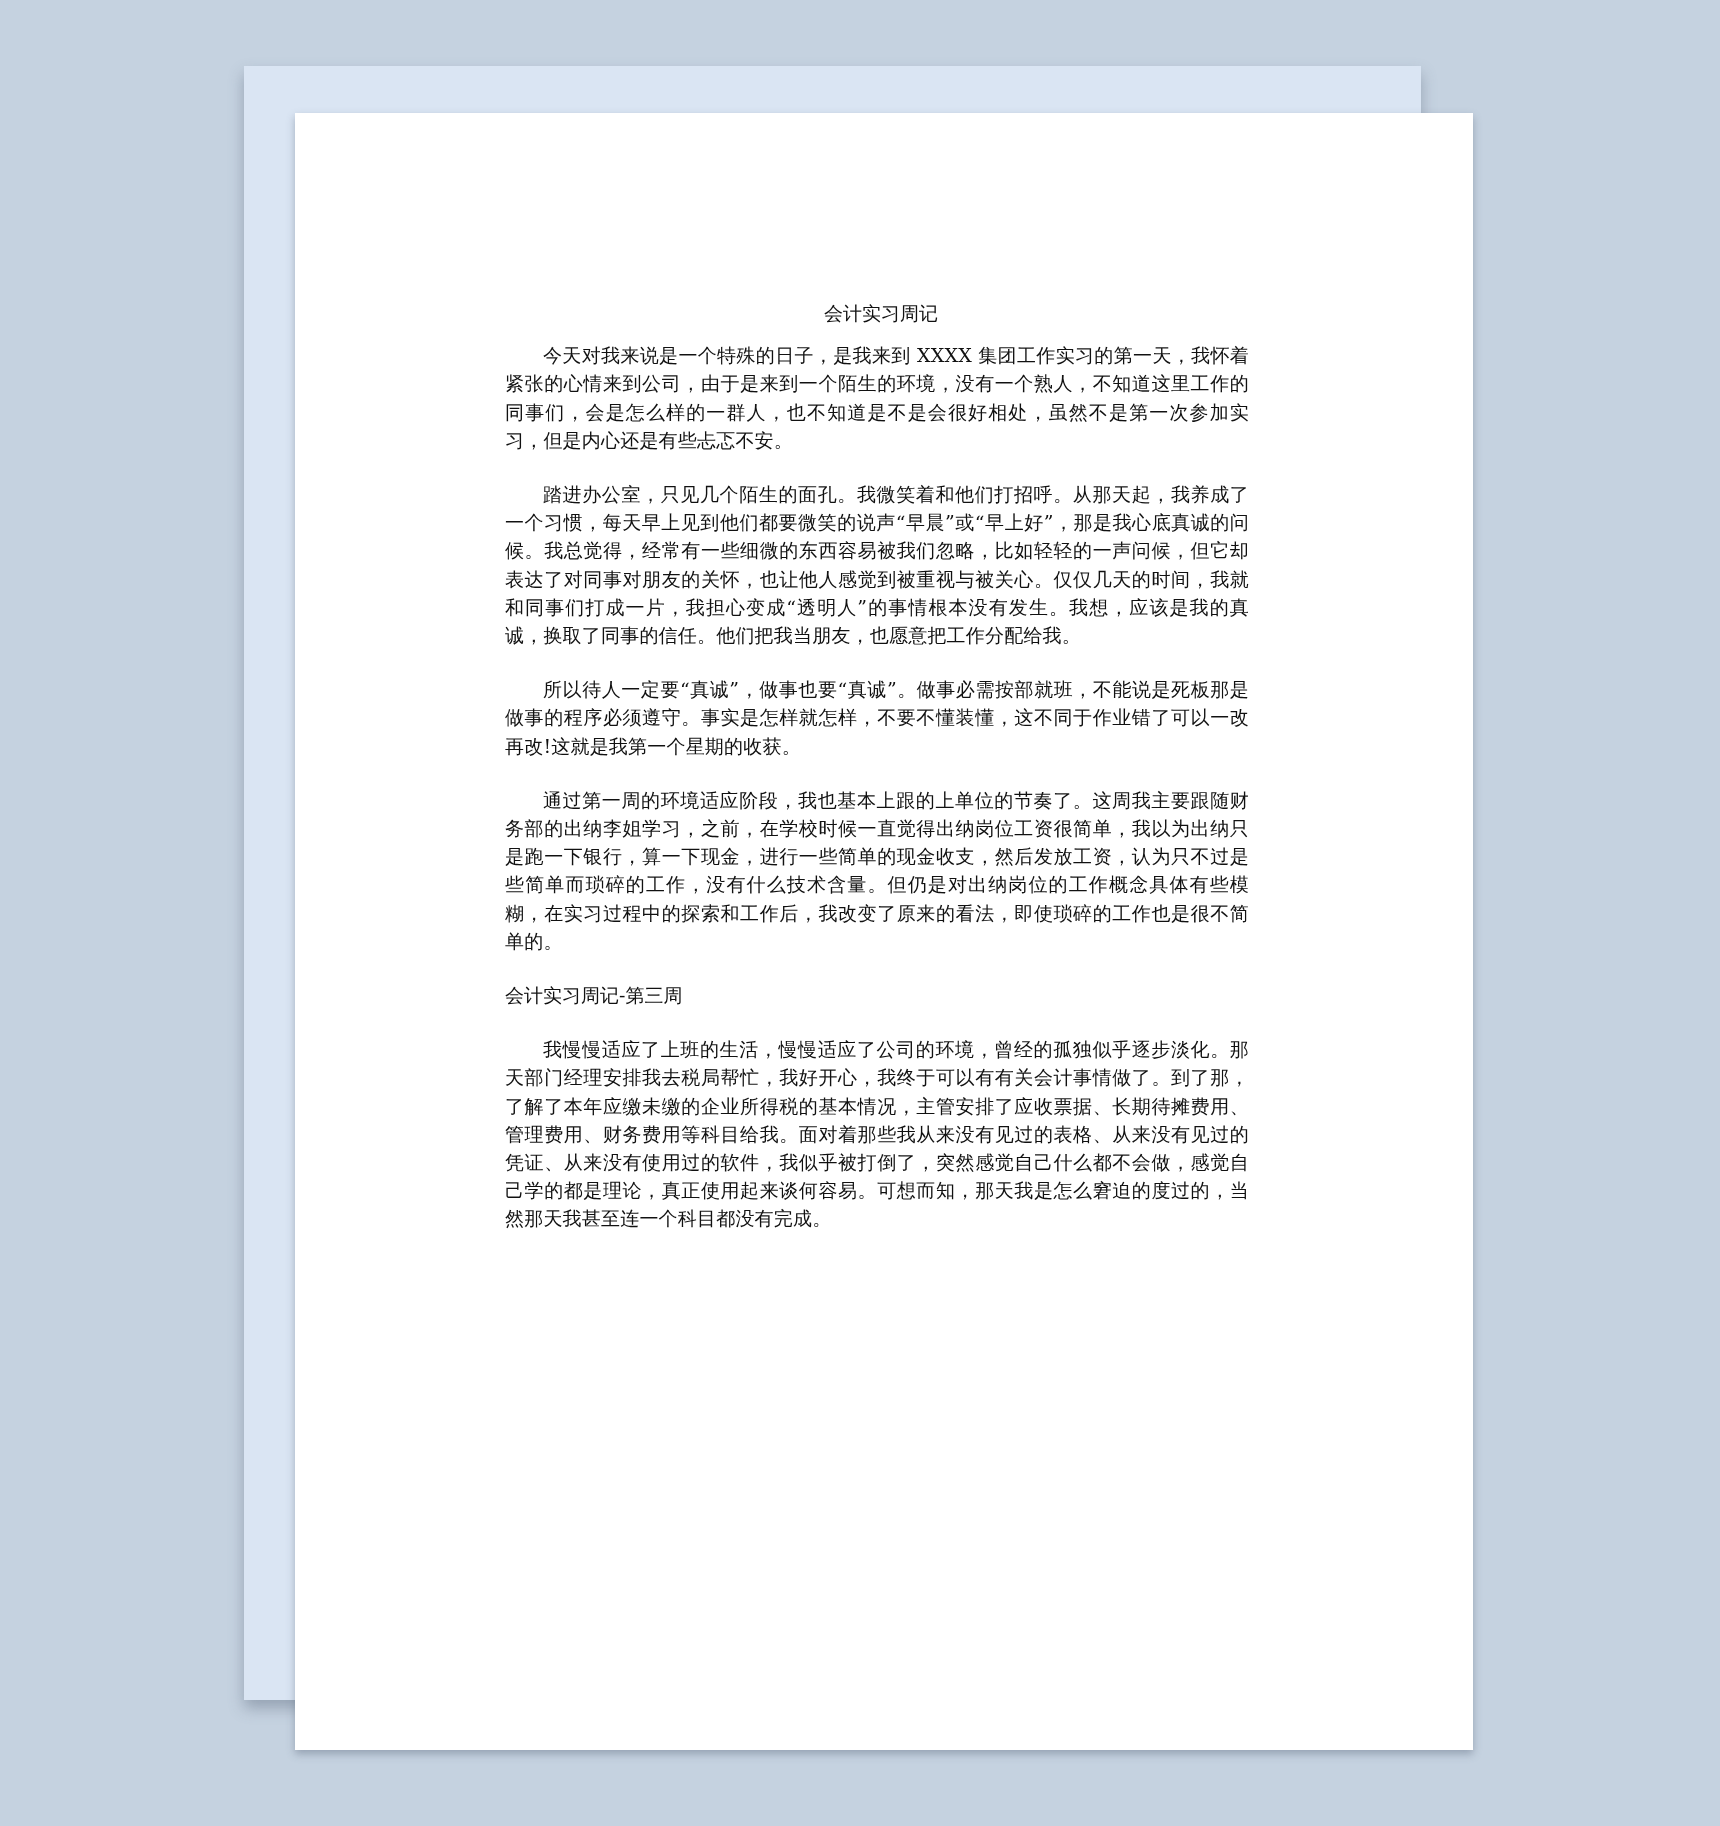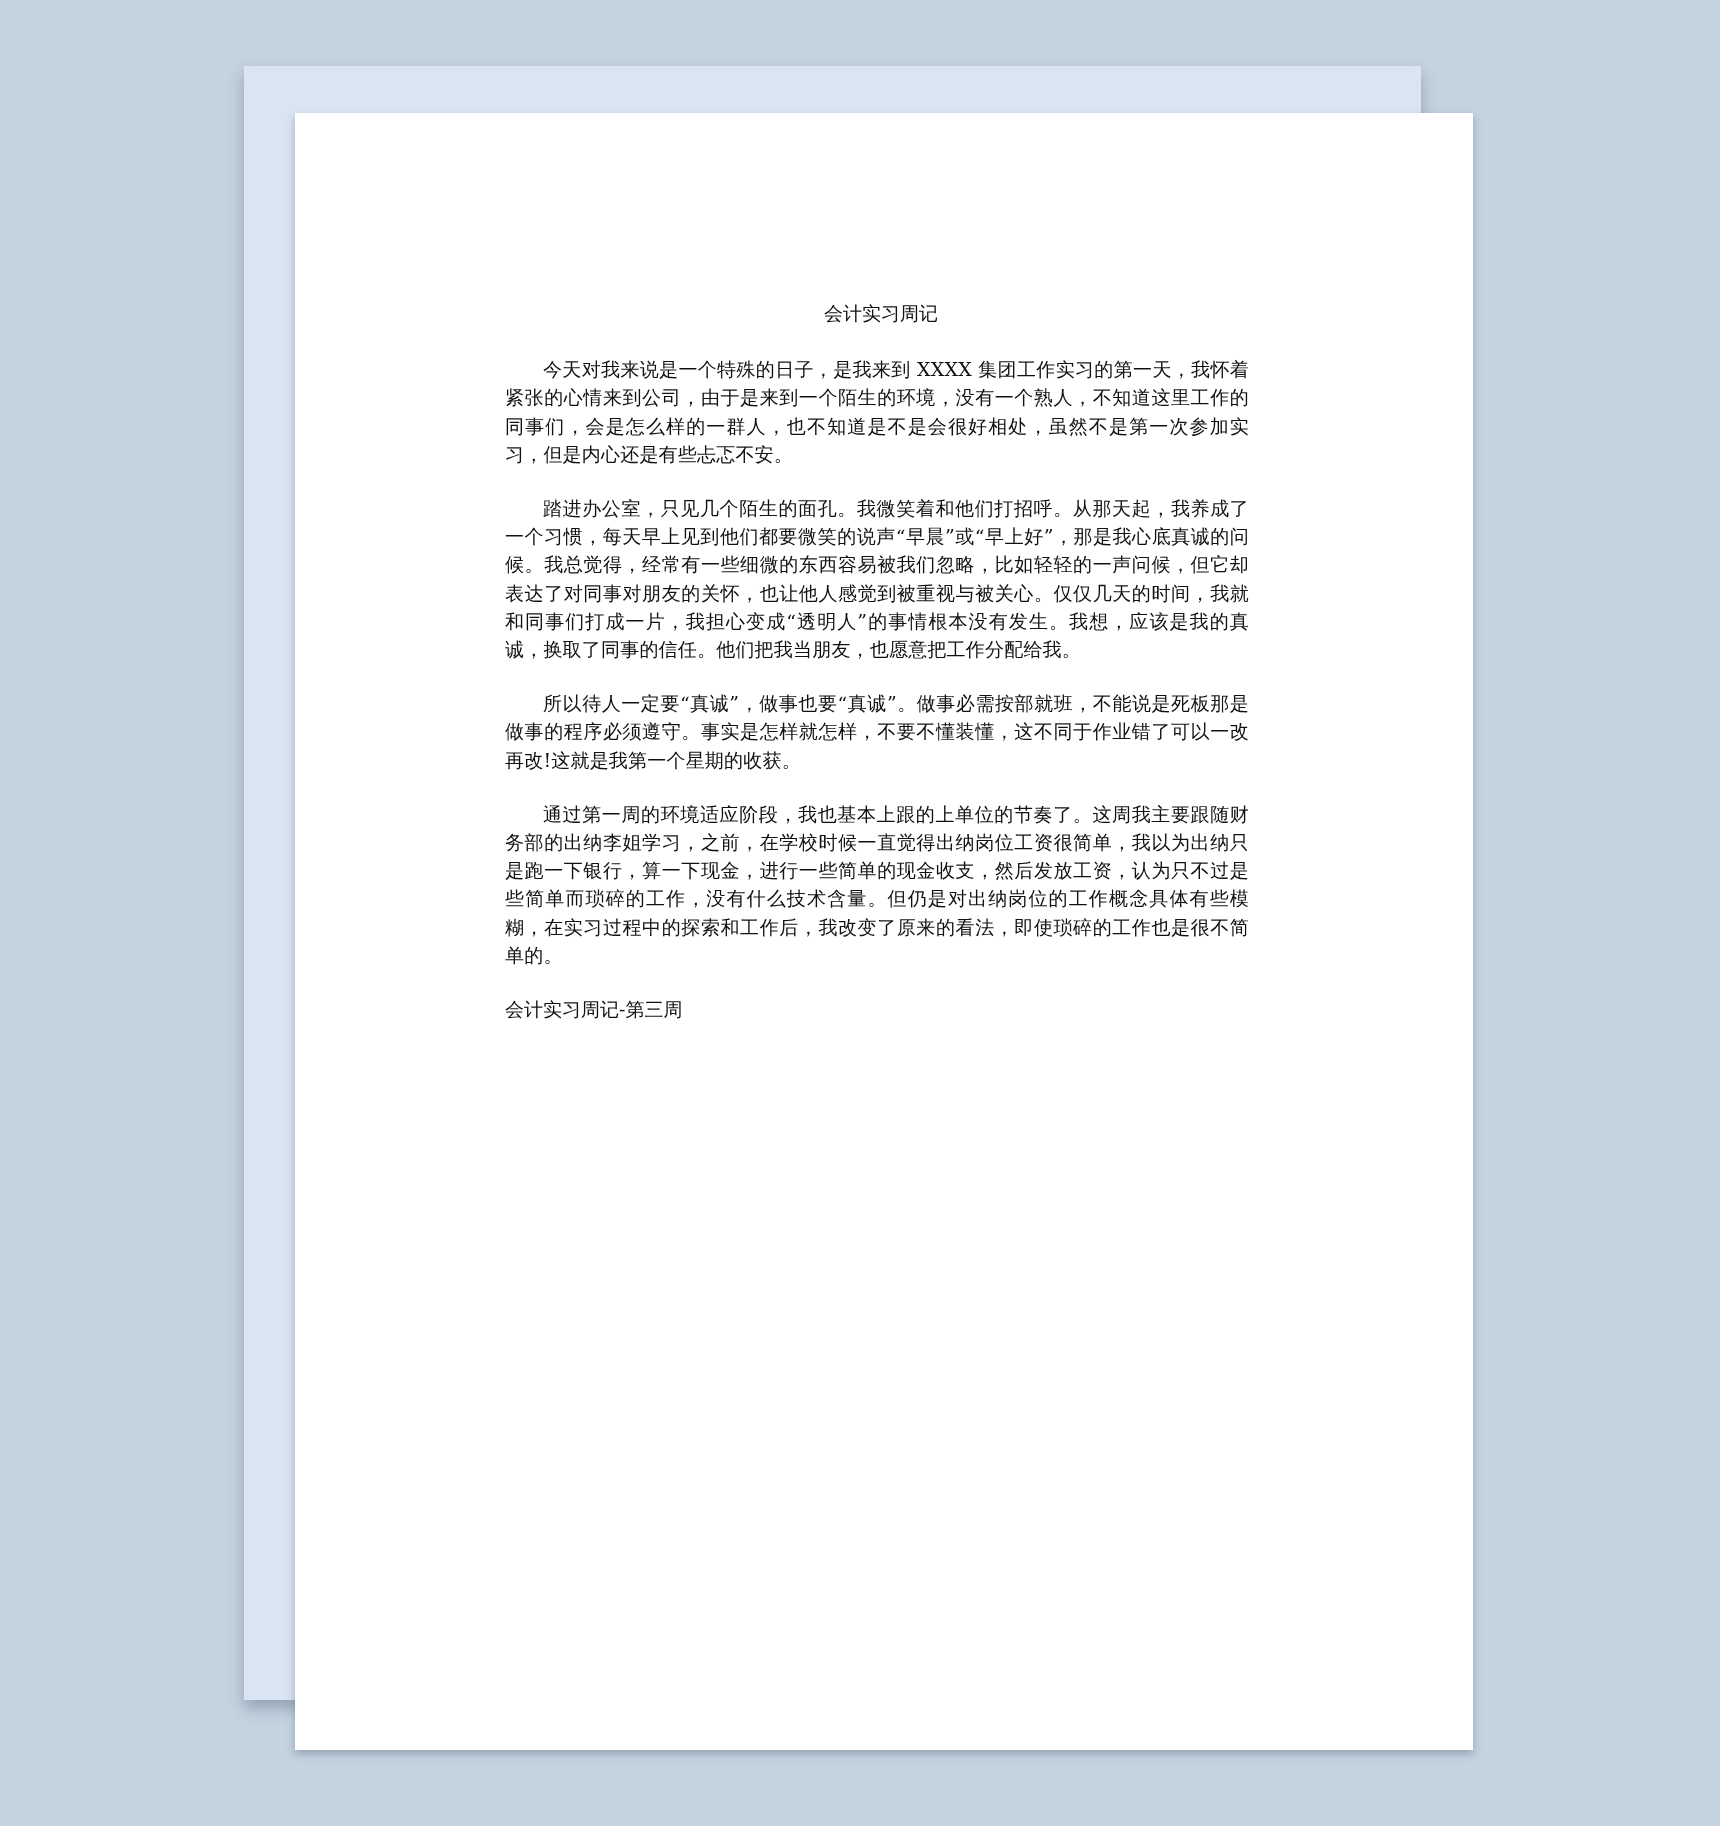--- a/index.html
+++ b/index.html
@@ -23,21 +23,21 @@
     }
     .content {
       position: absolute; left: 210px; top: 186px;
       width: 752px;
       color: #111;
       font-size: 19px;
       line-height: 28.2px;
     }
     .doc-title {
       text-align: center;
-      margin: 0 0 28px 0;
+      margin: 0 0 14px 0;
       font-weight: normal;
       font-size: 19px;
     }
     .section-heading {
       margin: 0 0 26px 0;
       font-weight: normal;
       font-size: 19px;
     }
     .para {
       margin: 0 8px 26px 0;
@@ -60,15 +60,16 @@
       <p class="para">踏进办公室，只见几个陌生的面孔。我微笑着和他们打招呼。从那天起，我养成了一个习惯，每天早上见到他们都要微笑的说声“早晨”或“早上好”，那是我心底真诚的问候。我总觉得，经常有一些细微的东西容易被我们忽略，比如轻轻的一声问候，但它却表达了对同事对朋友的关怀，也让他人感觉到被重视与被关心。仅仅几天的时间，我就和同事们打成一片，我担心变成“透明人”的事情根本没有发生。我想，应该是我的真诚，换取了同事的信任。他们把我当朋友，也愿意把工作分配给我。</p>
       <p class="para">所以待人一定要“真诚”，做事也要“真诚”。做事必需按部就班，不能说是死板那是做事的程序必须遵守。事实是怎样就怎样，不要不懂装懂，这不同于作业错了可以一改再改!这就是我第一个星期的收获。</p>
     </section>
 
     <section>
       <p class="para">通过第一周的环境适应阶段，我也基本上跟的上单位的节奏了。这周我主要跟随财务部的出纳李姐学习，之前，在学校时候一直觉得出纳岗位工资很简单，我以为出纳只是跑一下银行，算一下现金，进行一些简单的现金收支，然后发放工资，认为只不过是些简单而琐碎的工作，没有什么技术含量。但仍是对出纳岗位的工作概念具体有些模糊，在实习过程中的探索和工作后，我改变了原来的看法，即使琐碎的工作也是很不简单的。</p>
     </section>
 
     <section>
       <h2 class="section-heading">会计实习周记-第三周</h2>
+      <p class="para">我慢慢适应了上班的生活，慢慢适应了公司的环境，曾经的孤独似乎逐步淡化。那天部门经理安排我去税局帮忙，我好开心，我终于可以有有关会计事情做了。到了那，了解了本年应缴未缴的企业所得税的基本情况，主管安排了应收票据、长期待摊费用、管理费用、财务费用等科目给我。面对着那些我从来没有见过的表格、从来没有见过的凭证、从来没有使用过的软件，我似乎被打倒了，突然感觉自己什么都不会做，感觉自己学的都是理论，真正使用起来谈何容易。可想而知，那天我是怎么窘迫的度过的，当然那天我甚至连一个科目都没有完成。</p>
     </section>
   </div>
 </div>
 
 </body></html>

